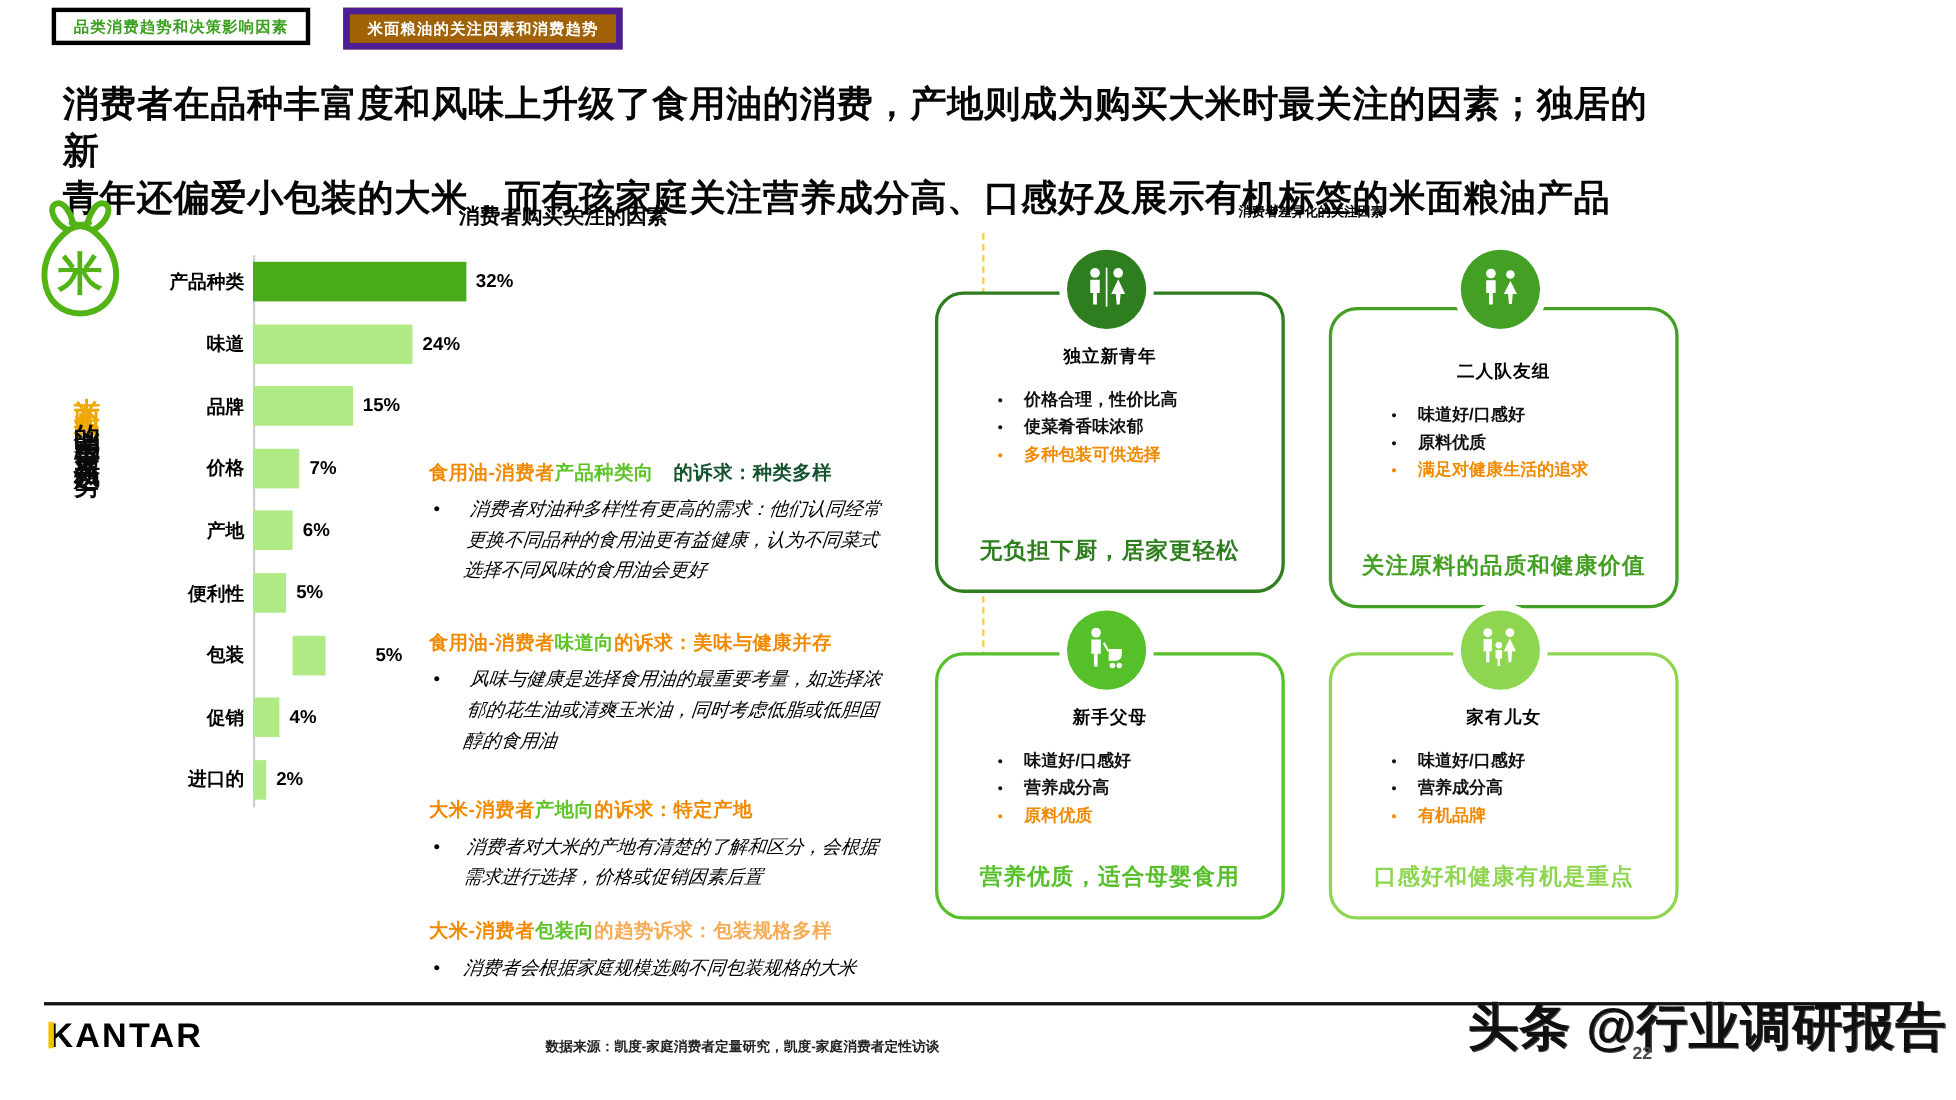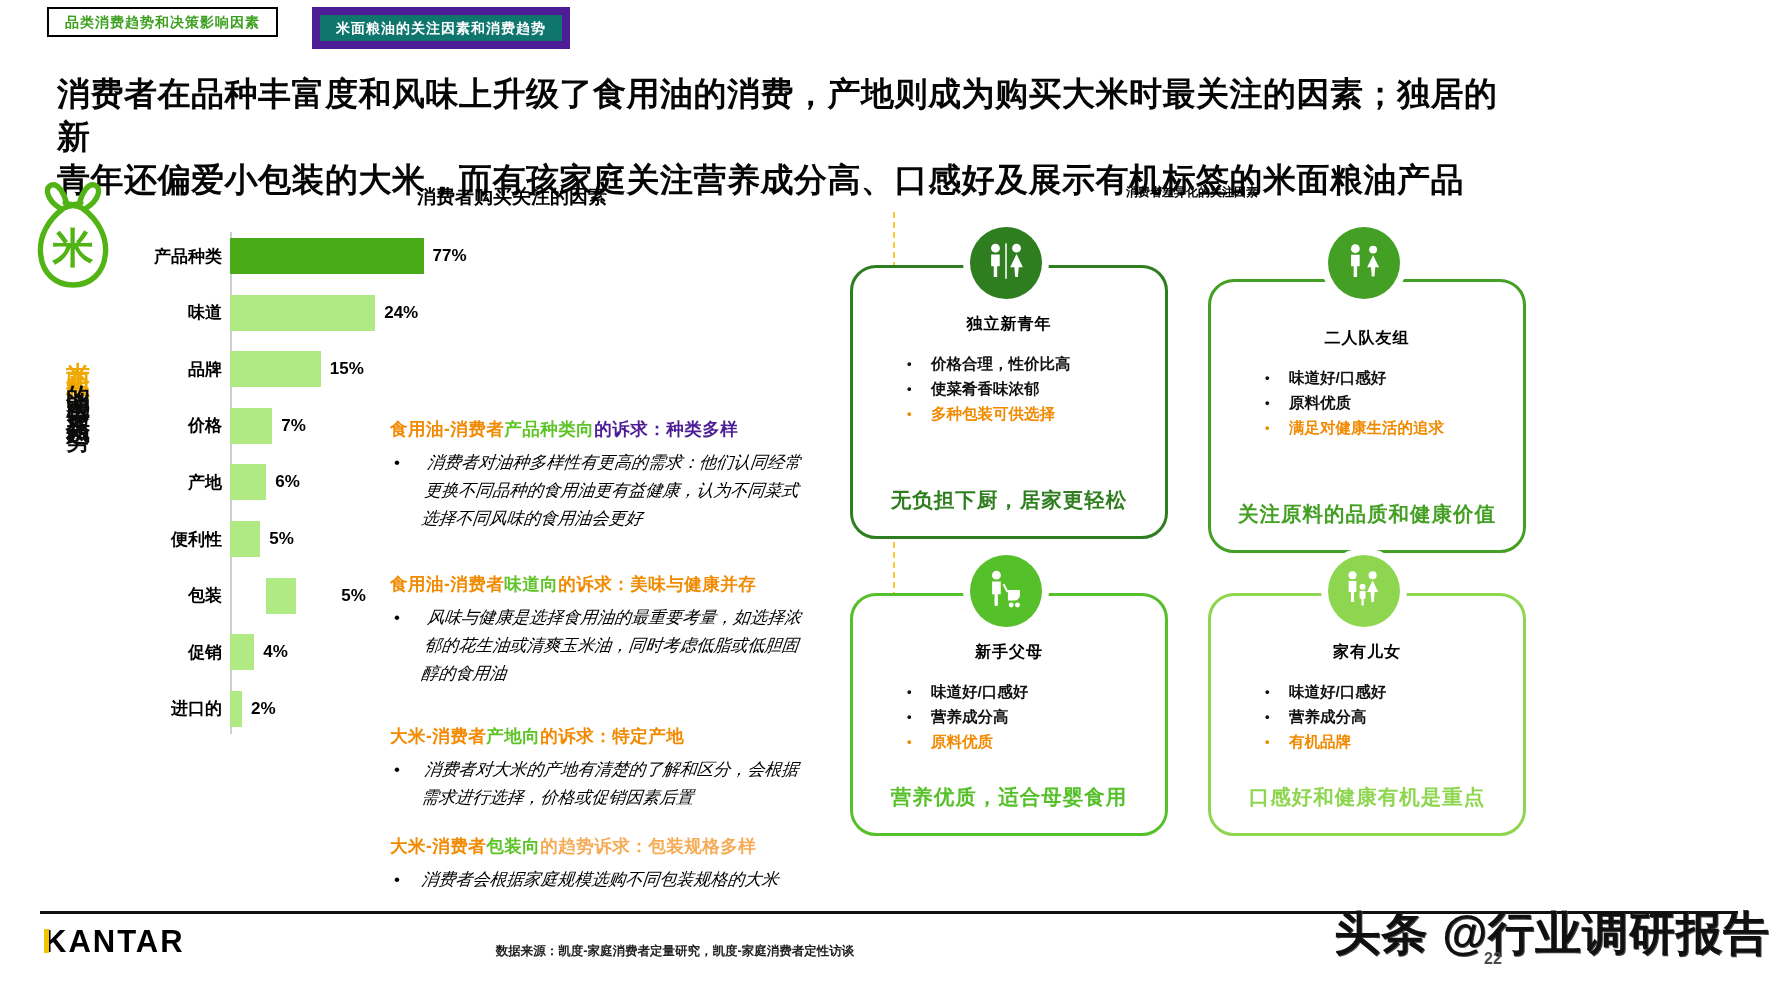--- a/index.html
+++ b/index.html
@@ -5,22 +5,22 @@
   html,body{margin:0;padding:0;}
   body{
     width:1778px;height:1000px;position:relative;background:#ffffff;
     font-family:"Liberation Sans","DejaVu Sans",sans-serif;color:#000;
     overflow:hidden;
   }
   .abs{position:absolute;}
 
   
   .tab{top:7px;height:22px;line-height:22px;padding:2px 16px;font-size:14px;font-weight:bold;letter-spacing:1px;}
-  .tab-outline{left:47px;border:2px solid #000000;color:#3da021;background:#fff;}
-  .tab-filled{left:312px;border:8px solid #4c1d95;color:#fff;background:#0f766e;}
+  .tab-outline{left:47px;border:4px solid #000000;color:#3da021;background:#fff;}
+  .tab-filled{left:312px;border:6px solid #4c1d95;color:#fff;background:#a16207;}
 
   
   .headline{left:57px;top:72px;width:1460px;font-size:33px;font-weight:bold;line-height:43px;color:#060606;letter-spacing:0.5px;}
 
   
   .v-label{left:58px;top:342px;writing-mode:vertical-rl;text-orientation:upright;
     font-size:24px;font-weight:bold;letter-spacing:6px;line-height:40px;}
 
   
   .chart-title{left:312px;top:184px;width:400px;text-align:center;font-size:19px;font-weight:bold;}
@@ -89,21 +89,21 @@
 <div class="abs v-label">
   <span style="color:#f0a800">米面粮油</span><span style="color:#0a0a0a">的消费需求新趋势</span>
 </div>
 
 <div class="abs chart-title">消费者购买关注的因素</div>
 <div class="abs axis"></div>
 <div id="chart-rows">
     <div class="abs chart-row" style="top: 238px;">
       <span class="cat">产品种类</span>
       <div class="bar" style="width: 193.6px; background: rgb(74, 171, 25);"></div>
-      <span class="val">77%</span>
+      <span class="val">32%</span>
     </div>
     <div class="abs chart-row" style="top: 294.6px;">
       <span class="cat">味道</span>
       <div class="bar" style="width: 145.2px; background: rgb(176, 234, 133);"></div>
       <span class="val">24%</span>
     </div>
     <div class="abs chart-row" style="top: 351.2px;">
       <span class="cat">品牌</span>
       <div class="bar" style="width: 90.75px; background: rgb(176, 234, 133);"></div>
       <span class="val">15%</span>
@@ -135,21 +135,21 @@
     </div>
     <div class="abs chart-row" style="top: 690.8px;">
       <span class="cat">进口的</span>
       <div class="bar" style="width: 12.1px; background: rgb(176, 234, 133);"></div>
       <span class="val">2%</span>
     </div>
   </div>
 
 <div id="insights">
     <div class="abs insight" style="left: 390px; top: 417px;">
-      <div class="head"><span style="color: rgb(241, 138, 0);">食用油-消费者</span><span style="color: rgb(94, 196, 39);">产品种类向</span><span style="color: #4c1d95;">的诉求：种类多样</span></div>
+      <div class="head"><span style="color: rgb(241, 138, 0);">食用油-消费者</span><span style="color: rgb(94, 196, 39);">产品种类向</span><span style="color: #14532d; margin-left: 18px;">的诉求：种类多样</span></div>
       <div class="ibody">
         <span class="dot">•</span>
         <p>消费者对油种多样性有更高的需求：他们认同经常更换不同品种的食用油更有益健康，认为不同菜式选择不同风味的食用油会更好</p>
       </div>
     </div>
     <div class="abs insight" style="left: 390px; top: 572px;">
       <div class="head"><span style="color: rgb(241, 138, 0);">食用油-消费者</span><span style="color: rgb(94, 196, 39);">味道向</span><span style="color: rgb(241, 138, 0);">的诉求：美味与健康并存</span></div>
       <div class="ibody">
         <span class="dot">•</span>
         <p>风味与健康是选择食用油的最重要考量，如选择浓郁的花生油或清爽玉米油，同时考虑低脂或低胆固醇的食用油</p>

